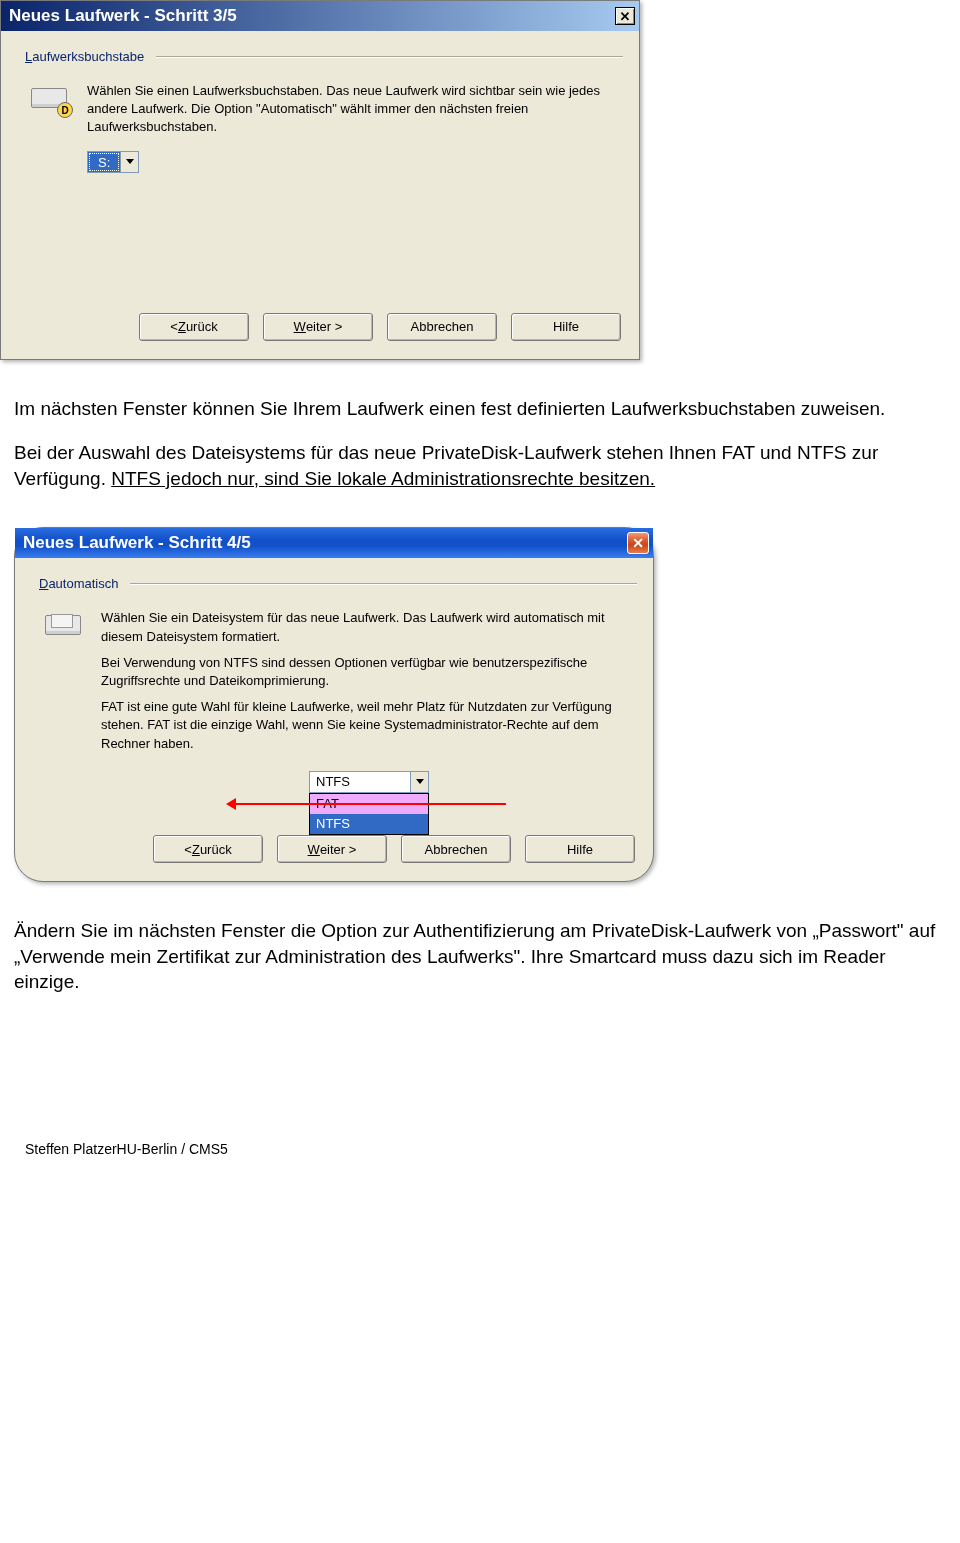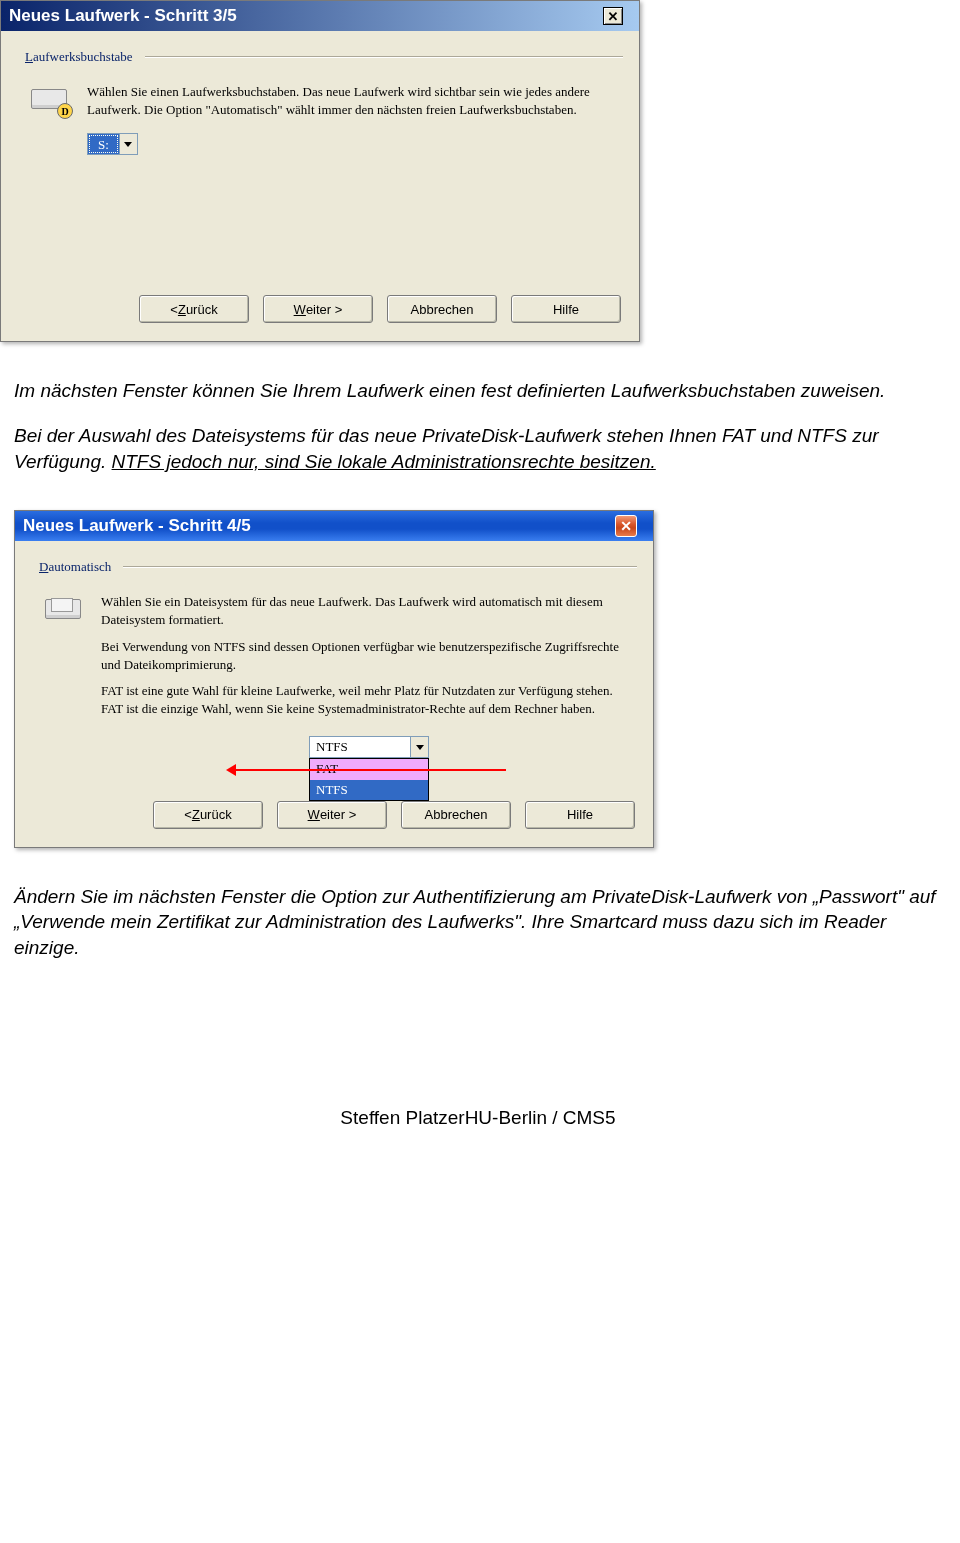--- a/index.html
+++ b/index.html
@@ -20,21 +20,21 @@
     background: #ece9d8;
     border: 1px solid #7a7a7a;
     box-shadow: 2px 2px 4px rgba(0,0,0,0.3);
     margin-top: 0;
   }
   .titlebar {
     display: flex;
     align-items: center;
     justify-content: space-between;
     height: 30px;
-    padding: 0 16px 0 8px;
+    padding: 0 4px 0 8px;
     color: #fff;
     font-size: 17px;
     font-weight: 700;
     font-family: "Trebuchet MS", Tahoma, sans-serif;
   }
   .titlebar.blue {
     background: linear-gradient(to bottom,#2a6de0,#1150c9 40%,#1150c9 60%,#3a7ef0);
   }
   .close-xp {
     width: 22px; height: 22px;
@@ -52,21 +52,21 @@
     box-shadow: inset 1px 1px 0 #fff, inset -1px -1px 0 #888;
     display: flex; align-items: center; justify-content: center;
     font-weight: 700; font-size: 13px; color: #000;
     line-height: 1;
   }
   .titlebar.grad98 {
     background: linear-gradient(to right,#0a246a,#a6caf0);
   }
   .dialog-body {
     padding: 18px 16px 6px 24px;
-    font-family: Liberation Serif, serif;
+    font-family: Liberation Sans, sans-serif;
     font-size: 13px;
   }
   .group-label {
     color: #0a246a;
     font-size: 13px;
     display: flex;
     align-items: center;
     gap: 6px;
     margin-bottom: 12px;
   }
@@ -213,32 +213,31 @@
     font-family: Tahoma, sans-serif;
     font-size: 13px;
     display: flex; align-items: center; justify-content: center;
   }
   .winbtn .u { text-decoration: underline; }
   
   .doc-text {
     font-size: 19px;
     margin: 36px 14px 36px 14px;
     line-height: 1.35;
-    font-style: italic;
   }
   .doc-text .ul { text-decoration: underline; }
   .footer {
     display: flex;
-    justify-content: center;
-    font-size: 19px;
-    padding: 110px 14px 0 10px;
+    justify-content: flex-start;
+    font-size: 14px;
+    padding: 110px 14px 0 25px;
   }
   
   .dlg1 { width: 640px; margin: 0 0 0 0; }
-  .dlg2 { width: 640px; margin: 18px 0 0 14px; }
+  .dlg2 { width: 640px; margin: 18px 0 0 14px; border-radius: 29px; }
   .combo-row { display:flex; align-items:center;flex-direction:column; }
 </style>
 </head>
 <body>
 <div class="page">
 
 <div class="dialog dlg1">
   <div class="titlebar grad98">
     <span>Neues Laufwerk - Schritt 3/5</span>
     <div class="close-98">✕</div>

